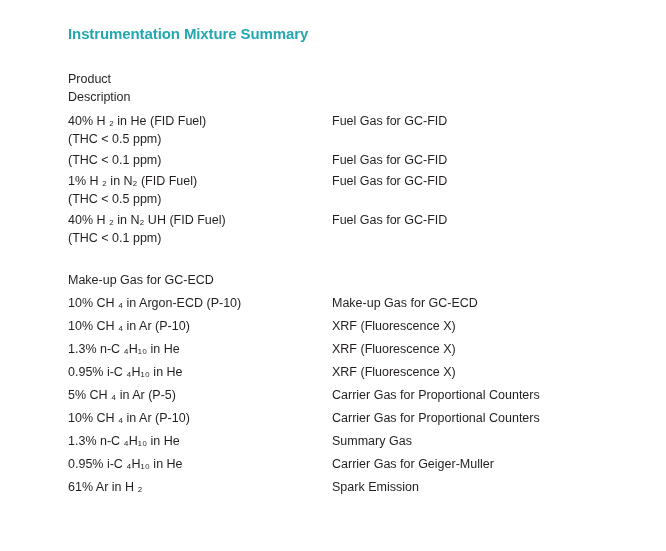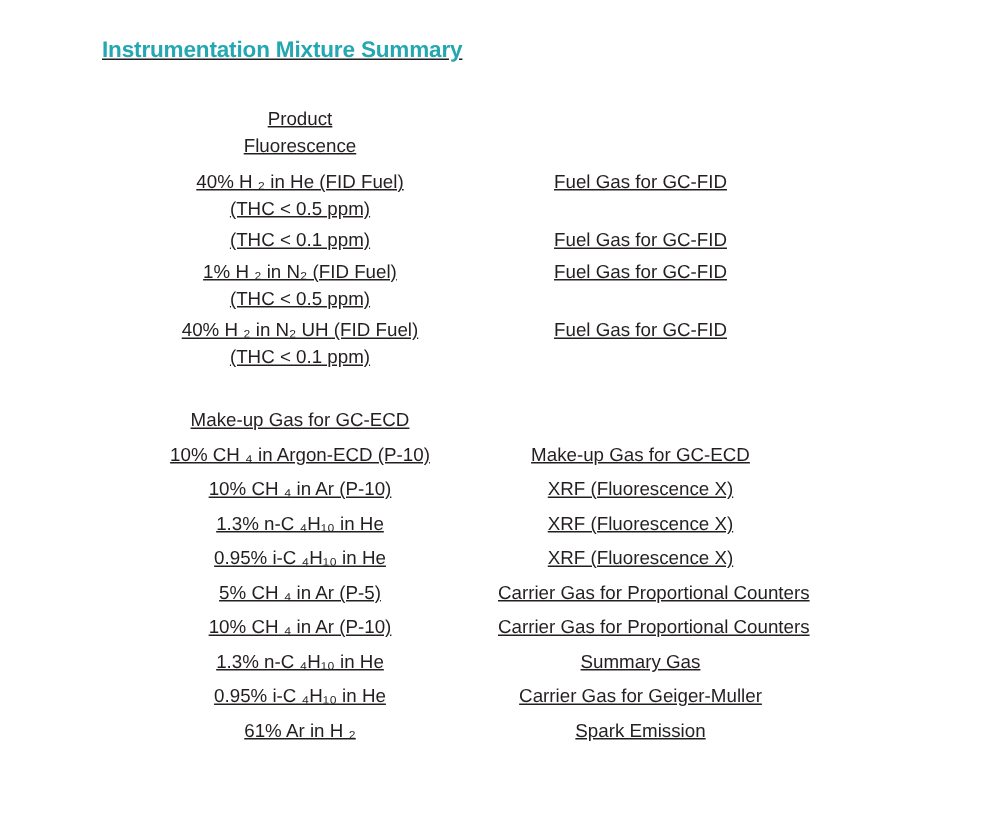--- a/index.html
+++ b/index.html
@@ -9,21 +9,20 @@
     overflow: hidden;
     background: #ffffff;
     font-family: "Liberation Sans", "DejaVu Sans", sans-serif;
     color: #231f20;
   }
   .page {
     box-sizing: border-box;
     width: 542px;
     height: 551px;
     padding: 24px 20px 0 68px;
-    text-decoration: underline;
   }
   .title {
     margin: 0 0 26px 0;
     font-size: 15px;
     font-weight: 700;
     letter-spacing: -0.1px;
     line-height: 20px;
     color: #23a7b0;
   }
   .mix-table {
@@ -31,35 +30,35 @@
     line-height: 18px;
   }
   .row {
     display: grid;
     grid-template-columns: 264px 1fr;
     margin-bottom: 5px;
   }
   .row.header-row { margin-bottom: 6px; }
   .row.twoline { margin-bottom: 3px; }
   .row.group-end { margin-bottom: 24px; }
-  .cell { white-space: nowrap; text-align: center; }
+  .cell { white-space: nowrap; }
 </style>
 </head>
 <body>
 
 <div class="page">
 
   <h1 class="title">Instrumentation Mixture Summary</h1>
 
   <div class="mix-table">
 
     <div class="row header-row">
       <div class="cell">
         <div>Product</div>
-        <div>Fluorescence</div>
+        <div>Description</div>
       </div>
     </div>
 
     <div class="row twoline">
       <div class="cell">
         <div>40% H ₂ in He (FID Fuel)</div>
         <div>(THC &lt; 0.5 ppm)</div>
       </div>
       <div class="cell">Fuel Gas for GC-FID</div>
     </div>

